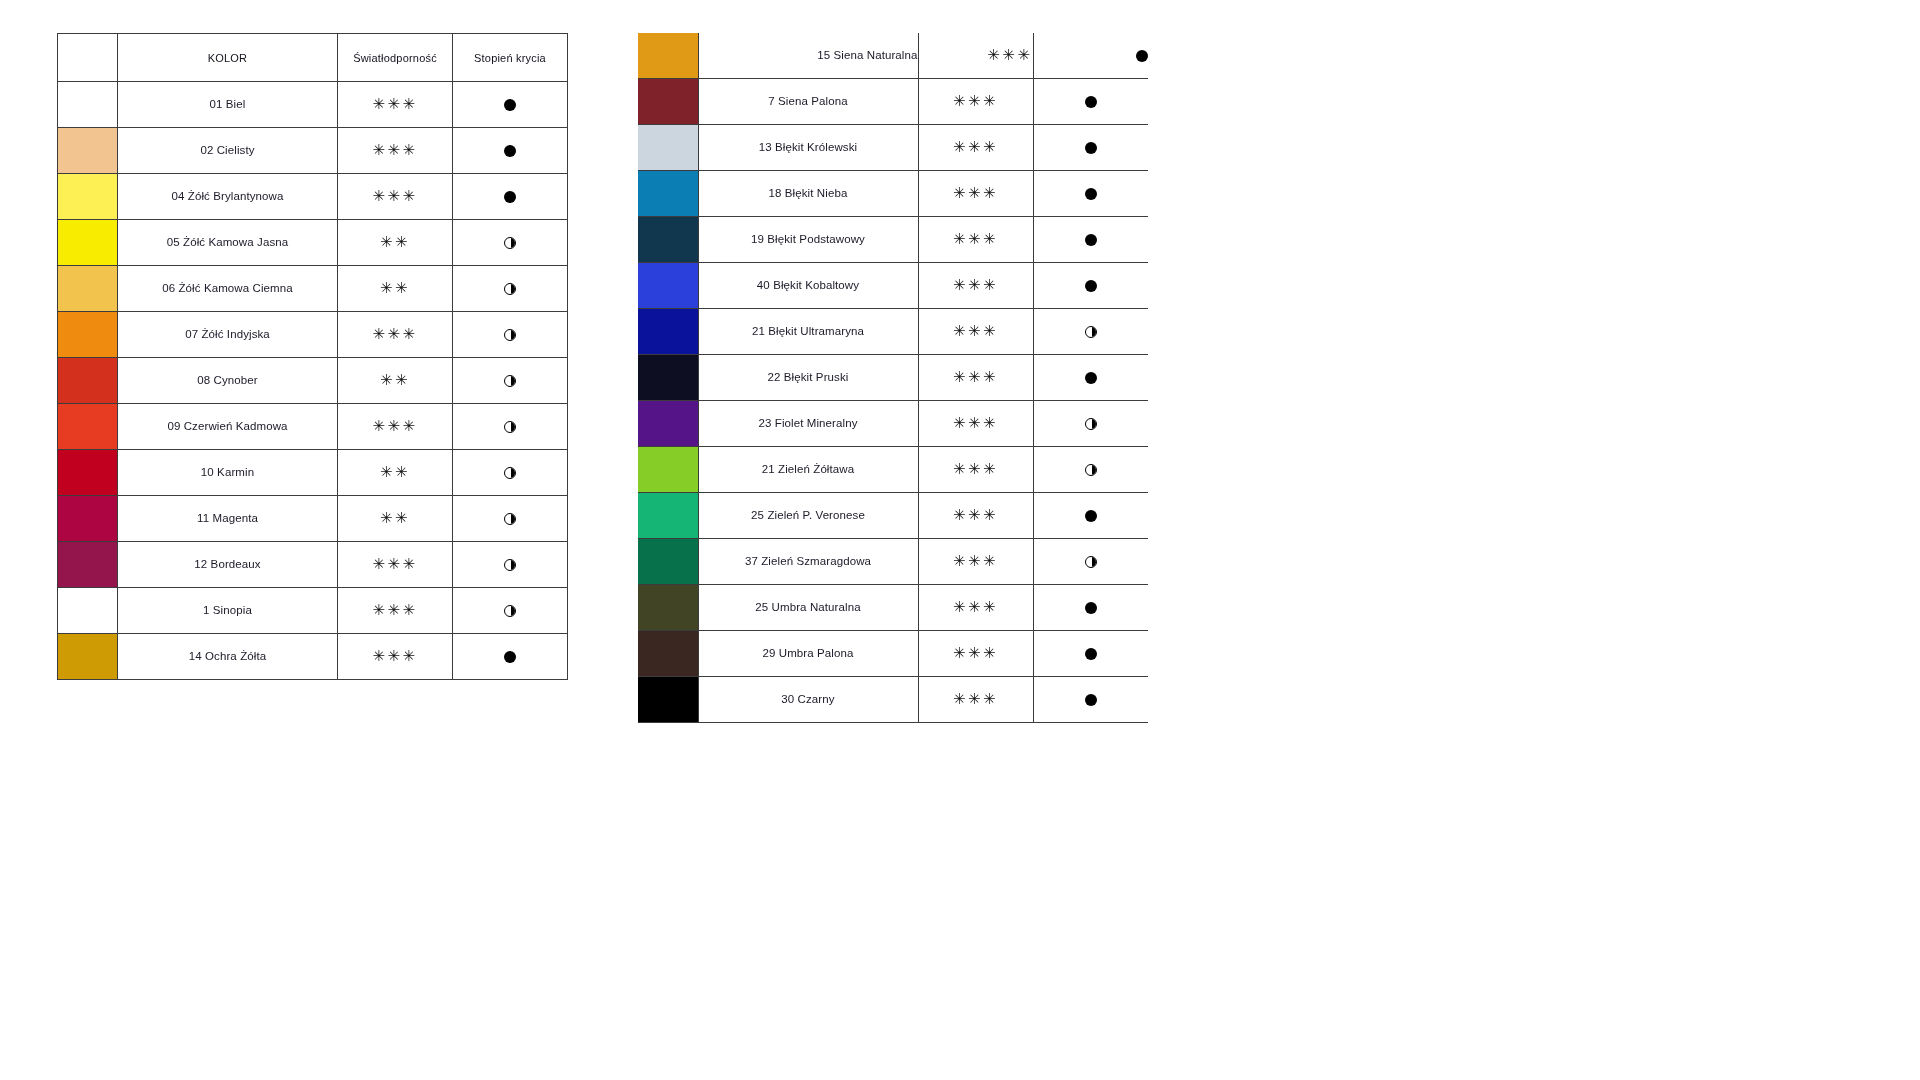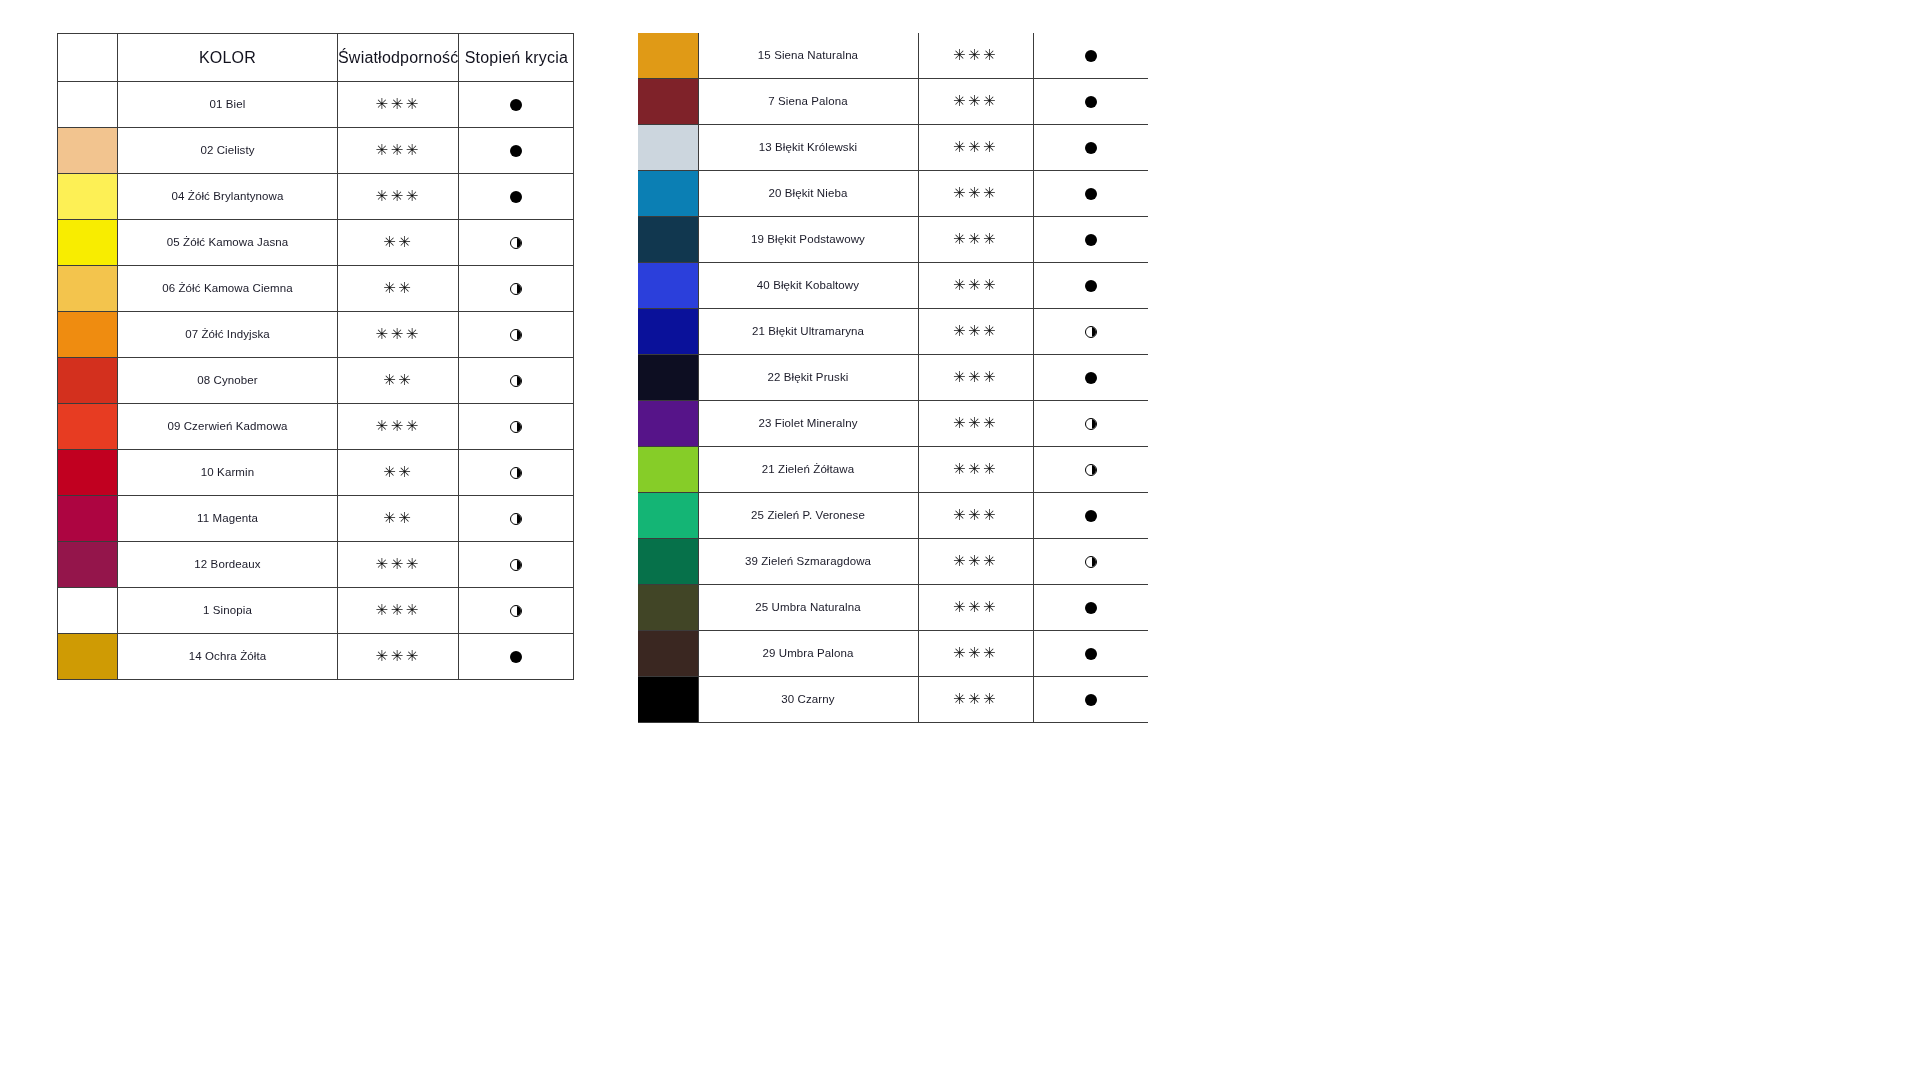--- a/index.html
+++ b/index.html
@@ -68,21 +68,21 @@
 
   td.sym-cell {
     text-align: center;
     height: 45px;
   }
 
   th.hdr {
     text-align: center;
     height: 47px;
     font-weight: bold;
-    font-size: 16px;
+    font-size: 11px;
     color: #12121e;
     letter-spacing: 0.2px;
   }
   th.hdr-blank { background: #ffffff; }
 
   
   .stars {
     display: inline-block;
     font-family: "DejaVu Sans", sans-serif;
     font-size: 15px;
@@ -119,21 +119,21 @@
     bottom: -1px;
     width: 50%;
     background: #000000;
   }
 
   
   #table-left  { left: 57px;  top: 33px;  }
   #table-right { left: 638px; top: 33px;  }
 
   
-  #table-right tr:first-child td { border-top: none; }
+  #table-right tr:first-child td { border-top: none; text-align: right; }
   #table-right td.sym-cell.last-col { border-right: none; }
   #table-right td.swatch-cell { border-left: none; }
 </style>
 </head>
 <body>
 
 <div class="sheet">
 
   <table class="color-table" id="table-left">
     <colgroup>
@@ -287,21 +287,21 @@
             <span class="swatch" style="background: rgb(204, 214, 222);"></span>
           </td>
           <td class="name-cell">13 Błękit Królewski</td>
           <td class="sym-cell"><span class="stars">✳✳✳</span></td>
           <td class="sym-cell last-col"><span class="opac full"></span></td>
         </tr>
         <tr>
           <td class="swatch-cell">
             <span class="swatch" style="background: rgb(11, 127, 180);"></span>
           </td>
-          <td class="name-cell">20 Błękit Nieba</td>
+          <td class="name-cell">18 Błękit Nieba</td>
           <td class="sym-cell"><span class="stars">✳✳✳</span></td>
           <td class="sym-cell last-col"><span class="opac full"></span></td>
         </tr>
         <tr>
           <td class="swatch-cell">
             <span class="swatch" style="background: rgb(17, 55, 79);"></span>
           </td>
           <td class="name-cell">19 Błękit Podstawowy</td>
           <td class="sym-cell"><span class="stars">✳✳✳</span></td>
           <td class="sym-cell last-col"><span class="opac full"></span></td>
@@ -351,21 +351,21 @@
             <span class="swatch" style="background: rgb(20, 181, 117);"></span>
           </td>
           <td class="name-cell">25 Zieleń P. Veronese</td>
           <td class="sym-cell"><span class="stars">✳✳✳</span></td>
           <td class="sym-cell last-col"><span class="opac full"></span></td>
         </tr>
         <tr>
           <td class="swatch-cell">
             <span class="swatch" style="background: rgb(6, 113, 74);"></span>
           </td>
-          <td class="name-cell">39 Zieleń Szmaragdowa</td>
+          <td class="name-cell">37 Zieleń Szmaragdowa</td>
           <td class="sym-cell"><span class="stars">✳✳✳</span></td>
           <td class="sym-cell last-col"><span class="opac half"></span></td>
         </tr>
         <tr>
           <td class="swatch-cell">
             <span class="swatch" style="background: rgb(65, 69, 38);"></span>
           </td>
           <td class="name-cell">25 Umbra Naturalna</td>
           <td class="sym-cell"><span class="stars">✳✳✳</span></td>
           <td class="sym-cell last-col"><span class="opac full"></span></td>

